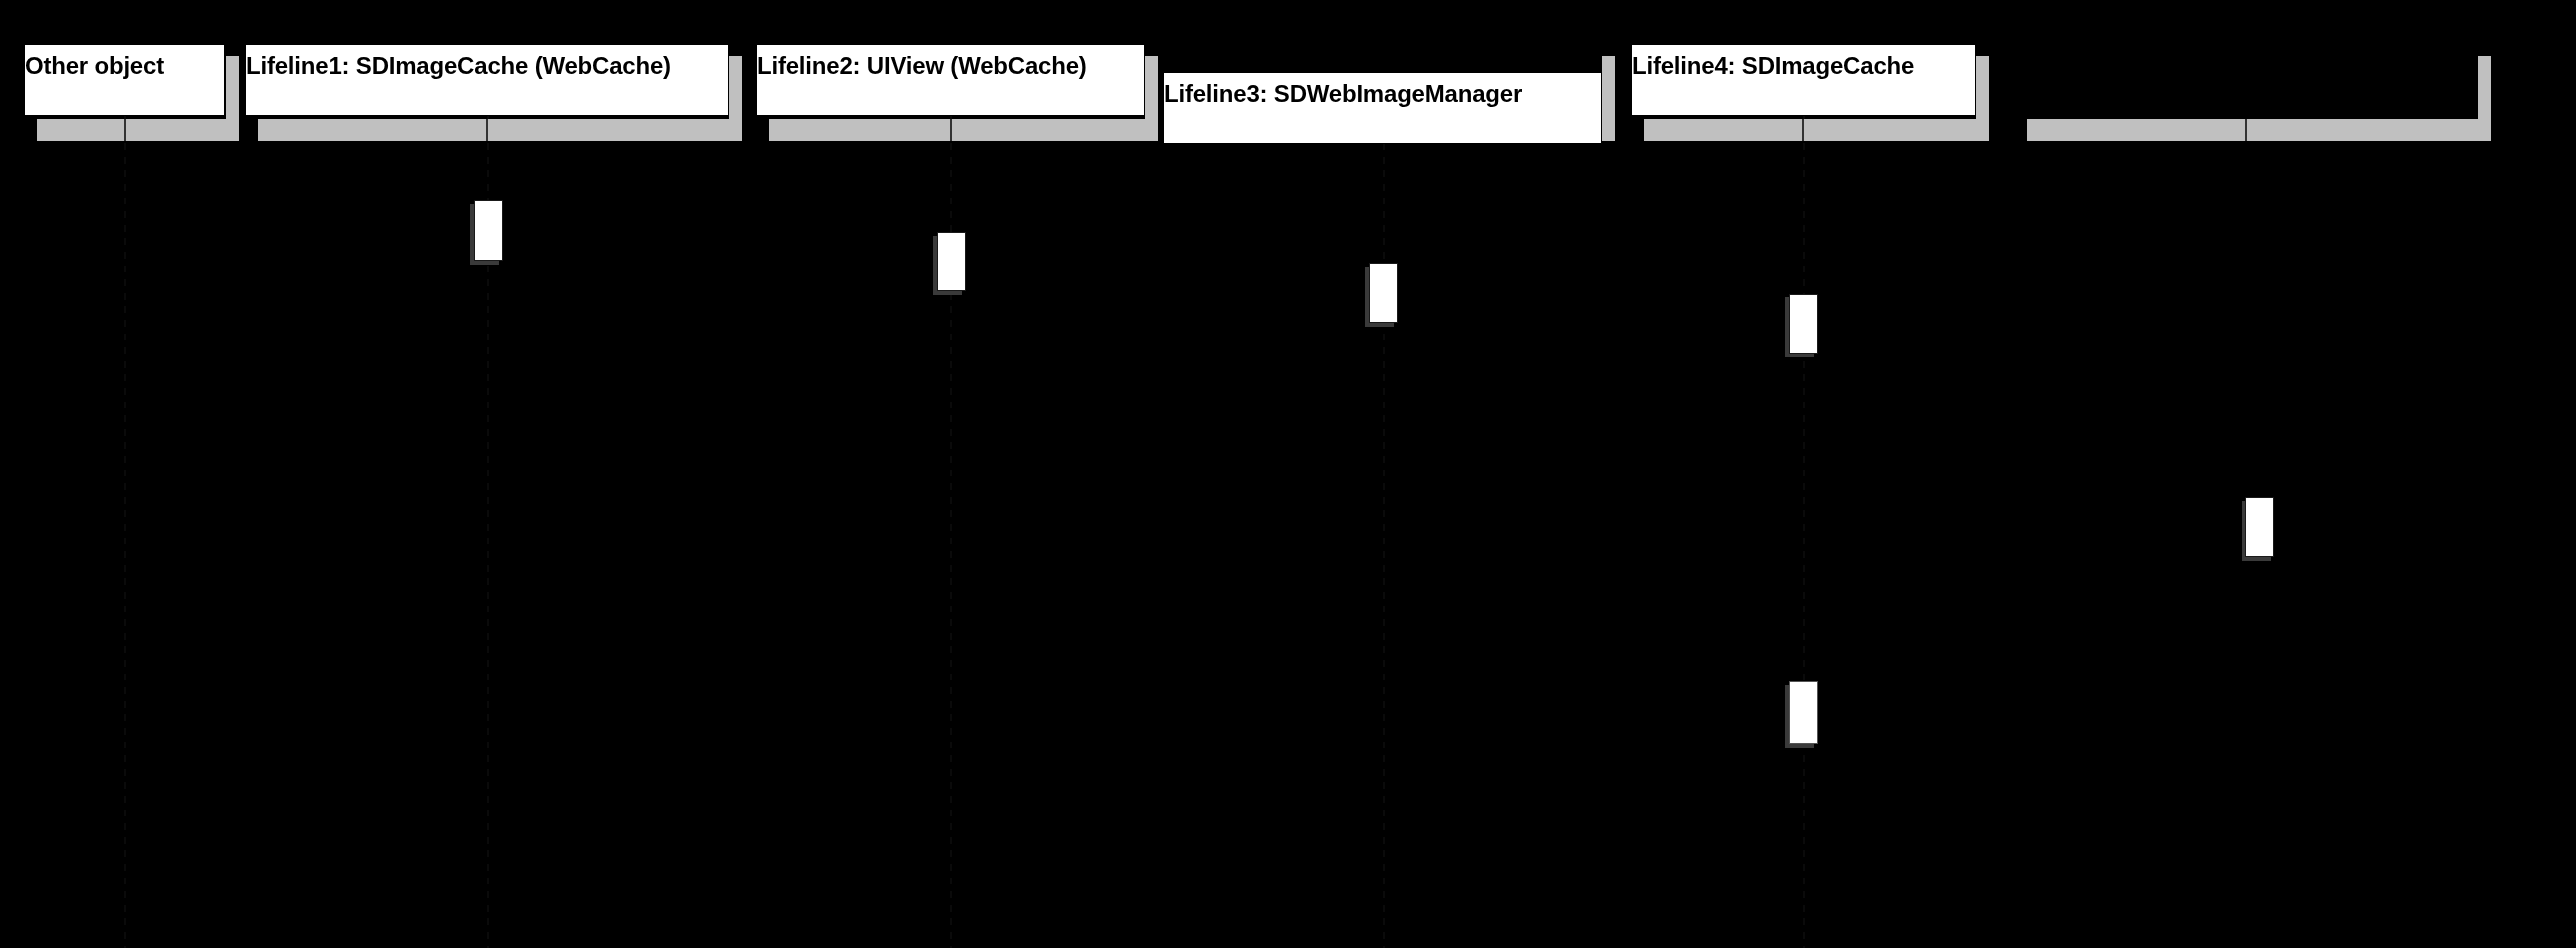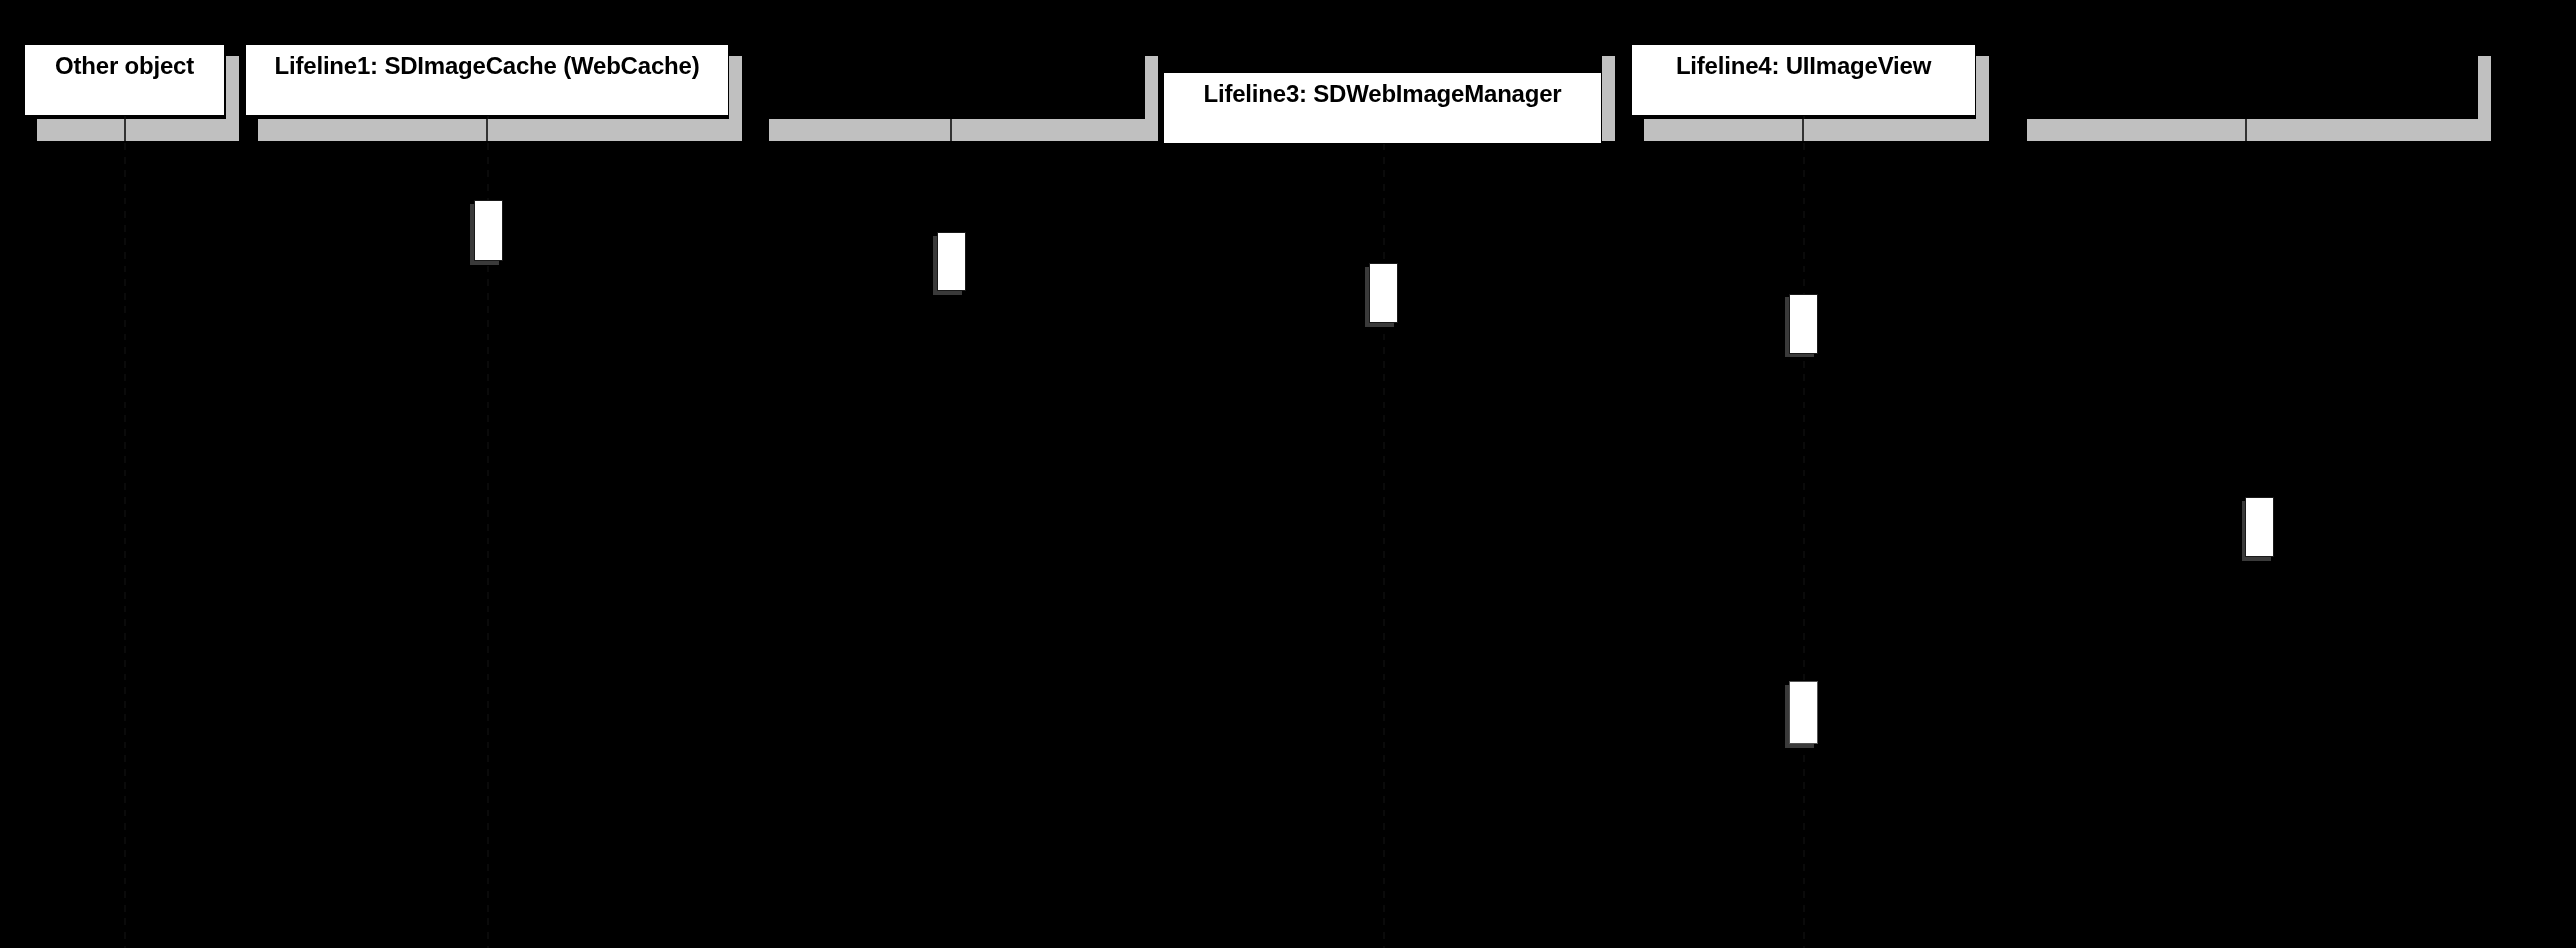--- a/index.html
+++ b/index.html
@@ -26,21 +26,21 @@
   .lifeline-head {
     position: absolute;
     left: 0;
     top: 44px;
     height: 72px;
     box-sizing: border-box;
     background: #ffffff;
     border: 1.9px solid #000000;
     display: flex;
     align-items: flex-start;
-    justify-content: center;
+    justify-content: flex-start;
     z-index: 4;
   }
   .lifeline-head-label {
     display: block;
     margin-top: 7.8px;
     font-size: 24px;
     font-weight: bold;
     color: #000000;
     letter-spacing: -0.2px;
     white-space: nowrap;
@@ -122,37 +122,43 @@
   <div class="lifeline" style="left:245px;width:484px;">
     <div class="lifeline-head" style="width:484px;">
       <span class="lifeline-head-label">Lifeline1: SDImageCache (WebCache)</span>
     </div>
     <div class="lifeline-stem" style="left:242px;"></div>
   </div>
   <div class="head-shadow-right" style="left:729px;"></div>
   <div class="head-shadow-bottom" style="left:258px;width:484px;"></div>
   <div class="stem-in-shadow" style="left:486px;"></div>
 
+  <div class="lifeline" style="left:756px;width:389px;">
+    <div class="lifeline-head" style="width:389px;">
+      <span class="lifeline-head-label">Lifeline2: UIView (WebCache)</span>
+    </div>
+    <div class="lifeline-stem" style="left:194px;"></div>
+  </div>
   <div class="head-shadow-right" style="left:1145px;"></div>
   <div class="head-shadow-bottom" style="left:769px;width:389px;"></div>
   <div class="stem-in-shadow" style="left:950px;"></div>
 
   <div class="lifeline" style="left:1163px;width:439px;">
     <div class="lifeline-head" style="width:439px;margin-top:28px;">
       <span class="lifeline-head-label">Lifeline3: SDWebImageManager</span>
     </div>
     <div class="lifeline-stem" style="left:220px;"></div>
   </div>
   <div class="head-shadow-right" style="left:1602px;"></div>
   <div class="head-shadow-bottom" style="left:1175px;width:439px;"></div>
   <div class="stem-in-shadow" style="left:1381px;"></div>
 
   <div class="lifeline" style="left:1631px;width:345px;">
     <div class="lifeline-head" style="width:345px;">
-      <span class="lifeline-head-label">Lifeline4: UIImageView</span>
+      <span class="lifeline-head-label">Lifeline4: SDImageCache</span>
     </div>
     <div class="lifeline-stem" style="left:172px;"></div>
   </div>
   <div class="head-shadow-right" style="left:1976px;"></div>
   <div class="head-shadow-bottom" style="left:1644px;width:345px;"></div>
   <div class="stem-in-shadow" style="left:1802px;"></div>
 
   <div class="head-shadow-right" style="left:2478px;"></div>
   <div class="head-shadow-bottom" style="left:2027px;width:464px;"></div>
   <div class="stem-in-shadow" style="left:2245px;"></div>

